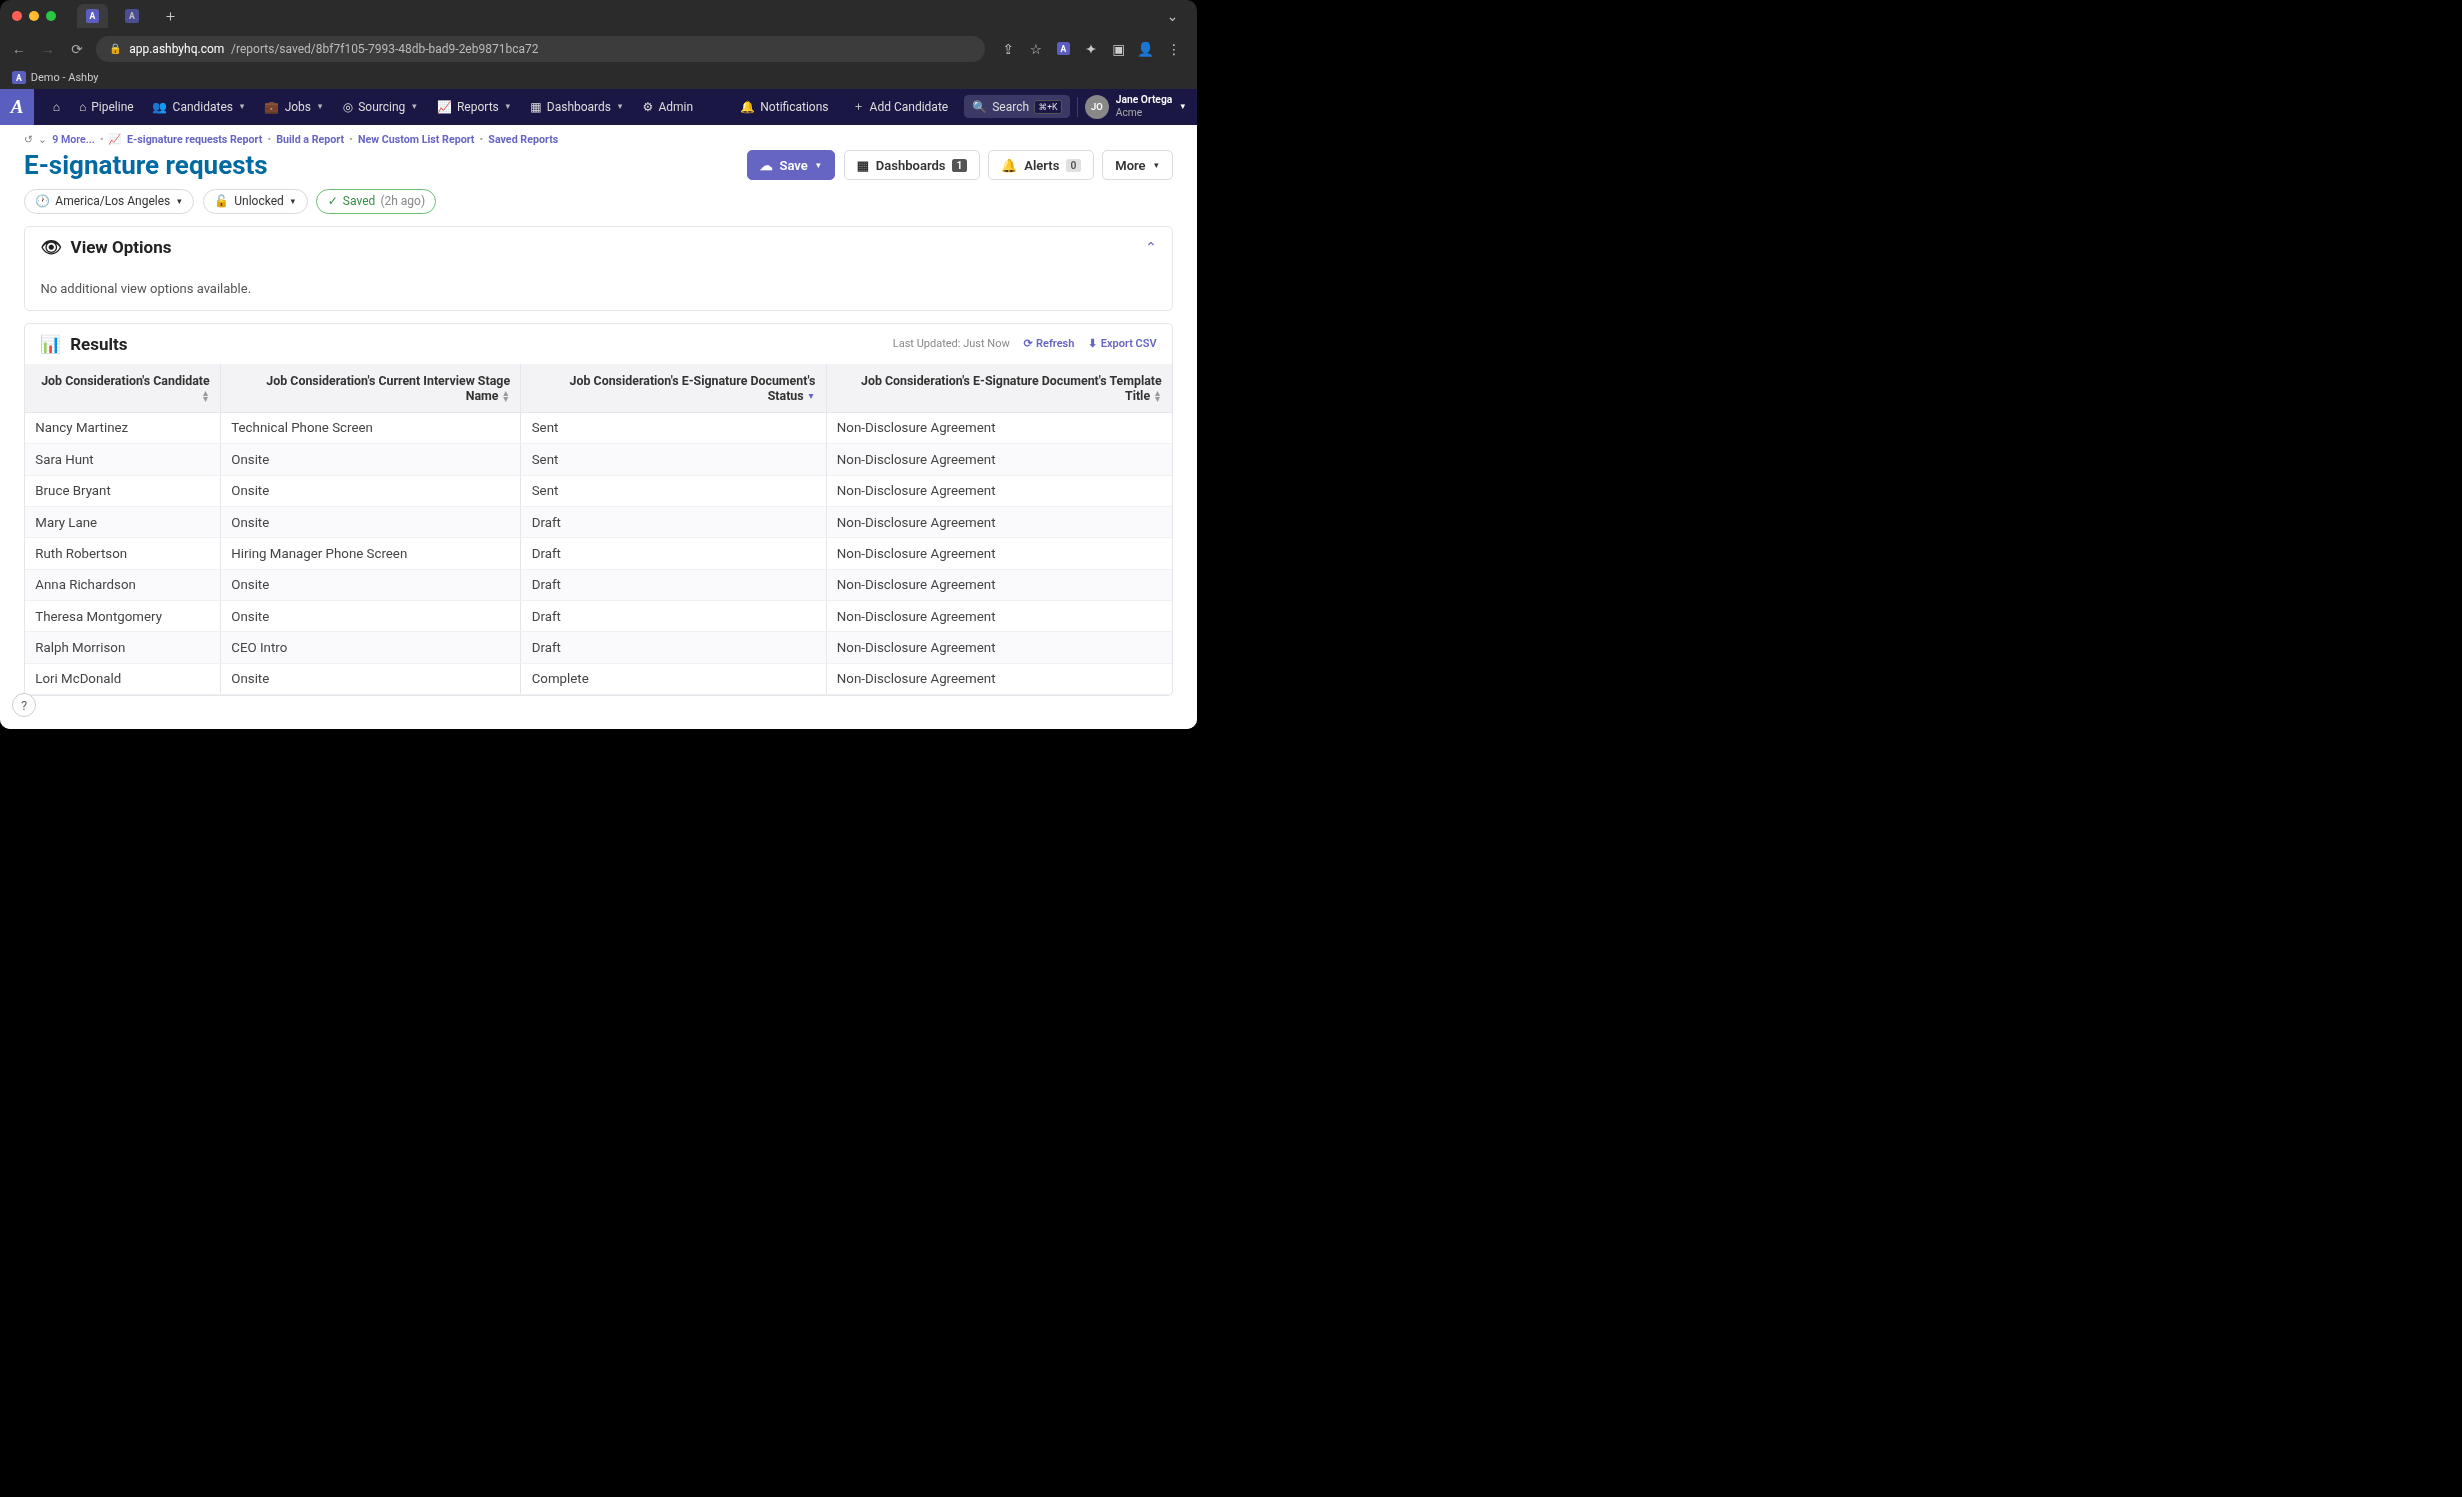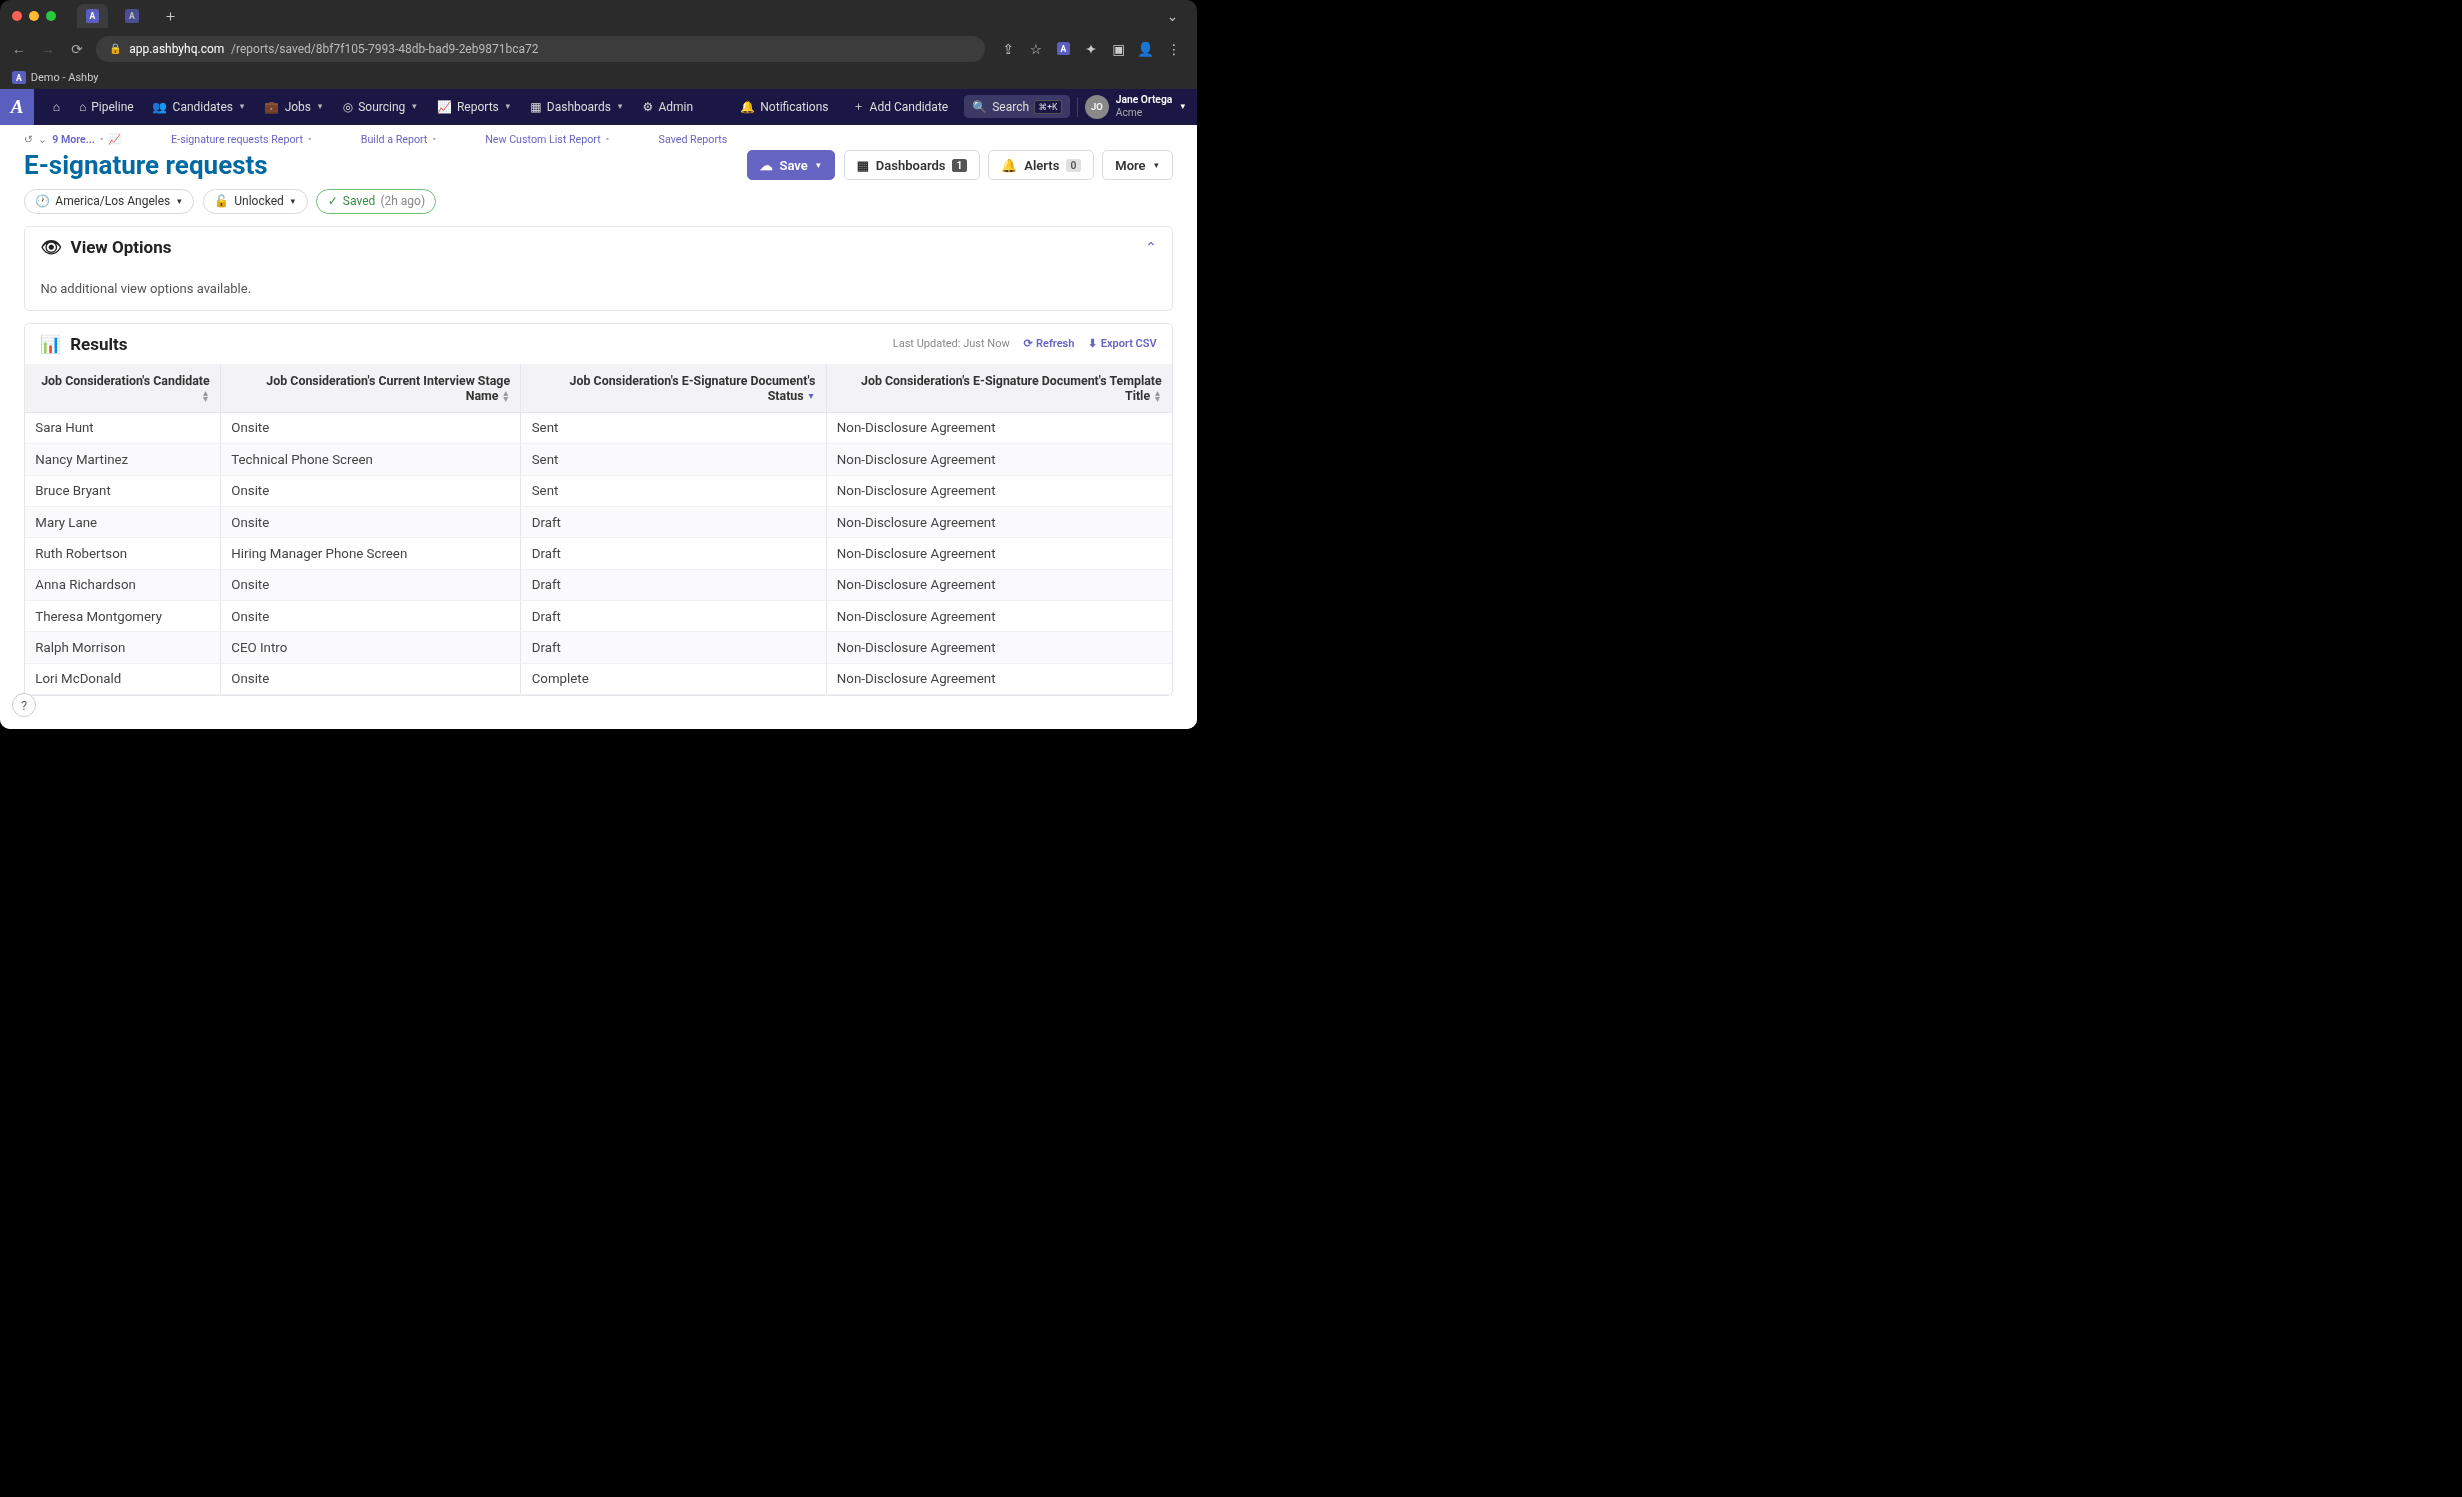--- a/index.html
+++ b/index.html
@@ -44,21 +44,21 @@
 .kbd { background:#1a1744; border:0.9px solid #555; padding:0.9px 3.4px; border-radius:2.6px; font-size:8.6px; }
 .divider-v { width:0.9px; height:20.5px; background:#444; }
 .avatar { width:24px; height:24px; border-radius:50%; background:#888; color:#fff; display:flex; align-items:center; justify-content:center; font-size:9.4px; font-weight:600; }
 .user { display:flex; align-items:center; gap:6.8px; font-size:10.3px; line-height:1.2; }
 .user .nm { color:#fff; font-weight:600; }
 .user .org { color:#aaa; }
 
 .content { flex:1; overflow:auto; background:#fff; padding-bottom:17px; }
 .crumbs-row { display:flex; align-items:center; gap:5.1px; padding:8.6px 24px 1.7px; font-size:10.7px; color:#6665c4; }
 .crumbs-row .sep { color:#aaa; }
-.crumbs-row a { color:#6665c4; text-decoration:none; font-weight:400;margin-left:44px; }
+.crumbs-row a { color:#6665c4; text-decoration:none; font-weight:700; }
 .crumb-more { color:#6665c4; font-weight:600; }
 .hist-ico { color:#888; }
 .chev-crumb { color:#888; }
 
 .title-row { display:flex; align-items:center; justify-content:space-between; padding:1.7px 24px 8.6px; }
 .page-title { font-size:26px; font-weight:700; color:#0369a1; }
 .title-actions { display:flex; gap:8.6px; }
 .btn { border:0.9px solid #d9d9e0; background:#fff; border-radius:5.1px; padding:6.8px 12px; display:flex; align-items:center; gap:6.8px; font-size:13px; font-weight:600; color:#333; cursor:pointer; }
 .btn.primary { background:#6665c4; color:#fff; border-color:#6665c4; }
 .badge-sm { background:#555; color:#fff; border-radius:2.6px; padding:0 4.3px; font-size:10.3px; font-weight:600; }
@@ -308,32 +308,32 @@
           <thead>
               <tr id="results-head">
                 <th><span>Job Consideration's Candidate</span> <span class="sort-ind">▲<br>▼</span></th>
                 <th><span>Job Consideration's Current Interview Stage Name</span> <span class="sort-ind">▲<br>▼</span></th>
                 <th><span>Job Consideration's E-Signature Document's Status</span> <span class="sort-ind single">▼</span></th>
                 <th><span>Job Consideration's E-Signature Document's Template Title</span> <span class="sort-ind">▲<br>▼</span></th>
               </tr>
             </thead>
           <tbody id="results-body">
               <tr>
-                <td>Sara Hunt</td>
-                <td>Onsite</td>
-                <td>Sent</td>
-                <td>Non-Disclosure Agreement</td>
-              </tr>
-              <tr>
                 <td>Nancy Martinez</td>
                 <td>Technical Phone Screen</td>
                 <td>Sent</td>
                 <td>Non-Disclosure Agreement</td>
               </tr>
               <tr>
+                <td>Sara Hunt</td>
+                <td>Onsite</td>
+                <td>Sent</td>
+                <td>Non-Disclosure Agreement</td>
+              </tr>
+              <tr>
                 <td>Bruce Bryant</td>
                 <td>Onsite</td>
                 <td>Sent</td>
                 <td>Non-Disclosure Agreement</td>
               </tr>
               <tr>
                 <td>Mary Lane</td>
                 <td>Onsite</td>
                 <td>Draft</td>
                 <td>Non-Disclosure Agreement</td>

